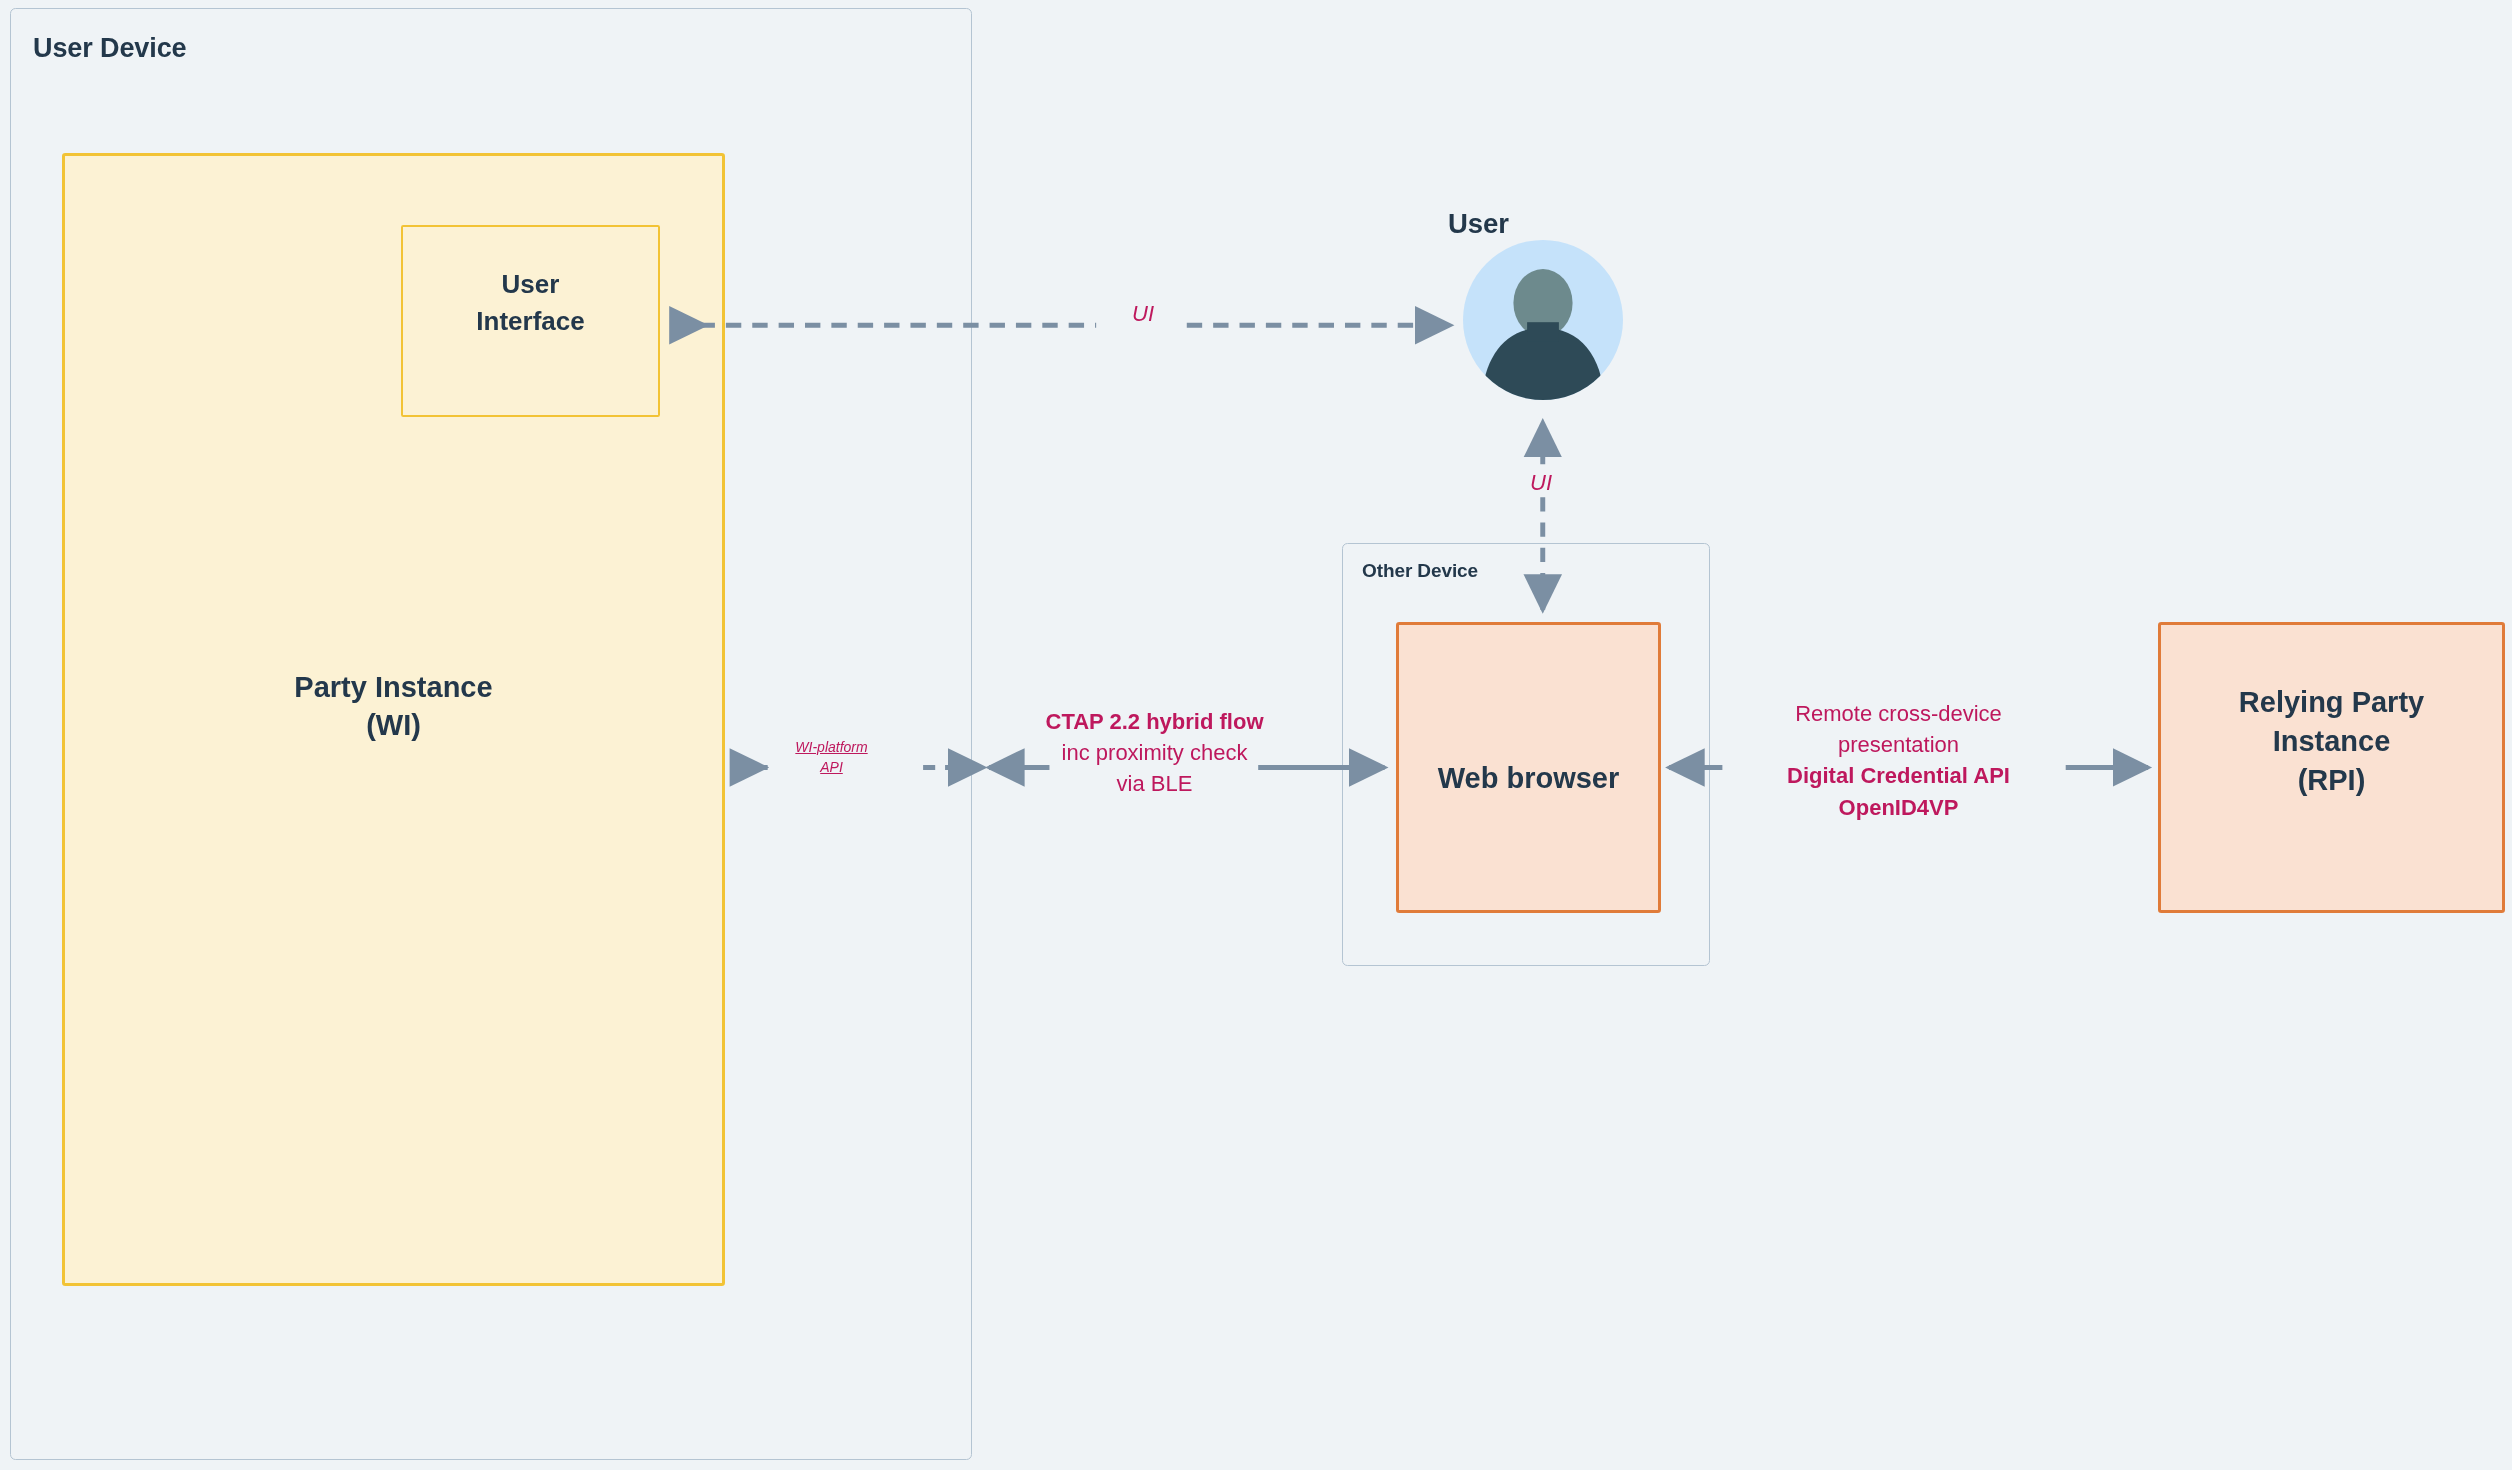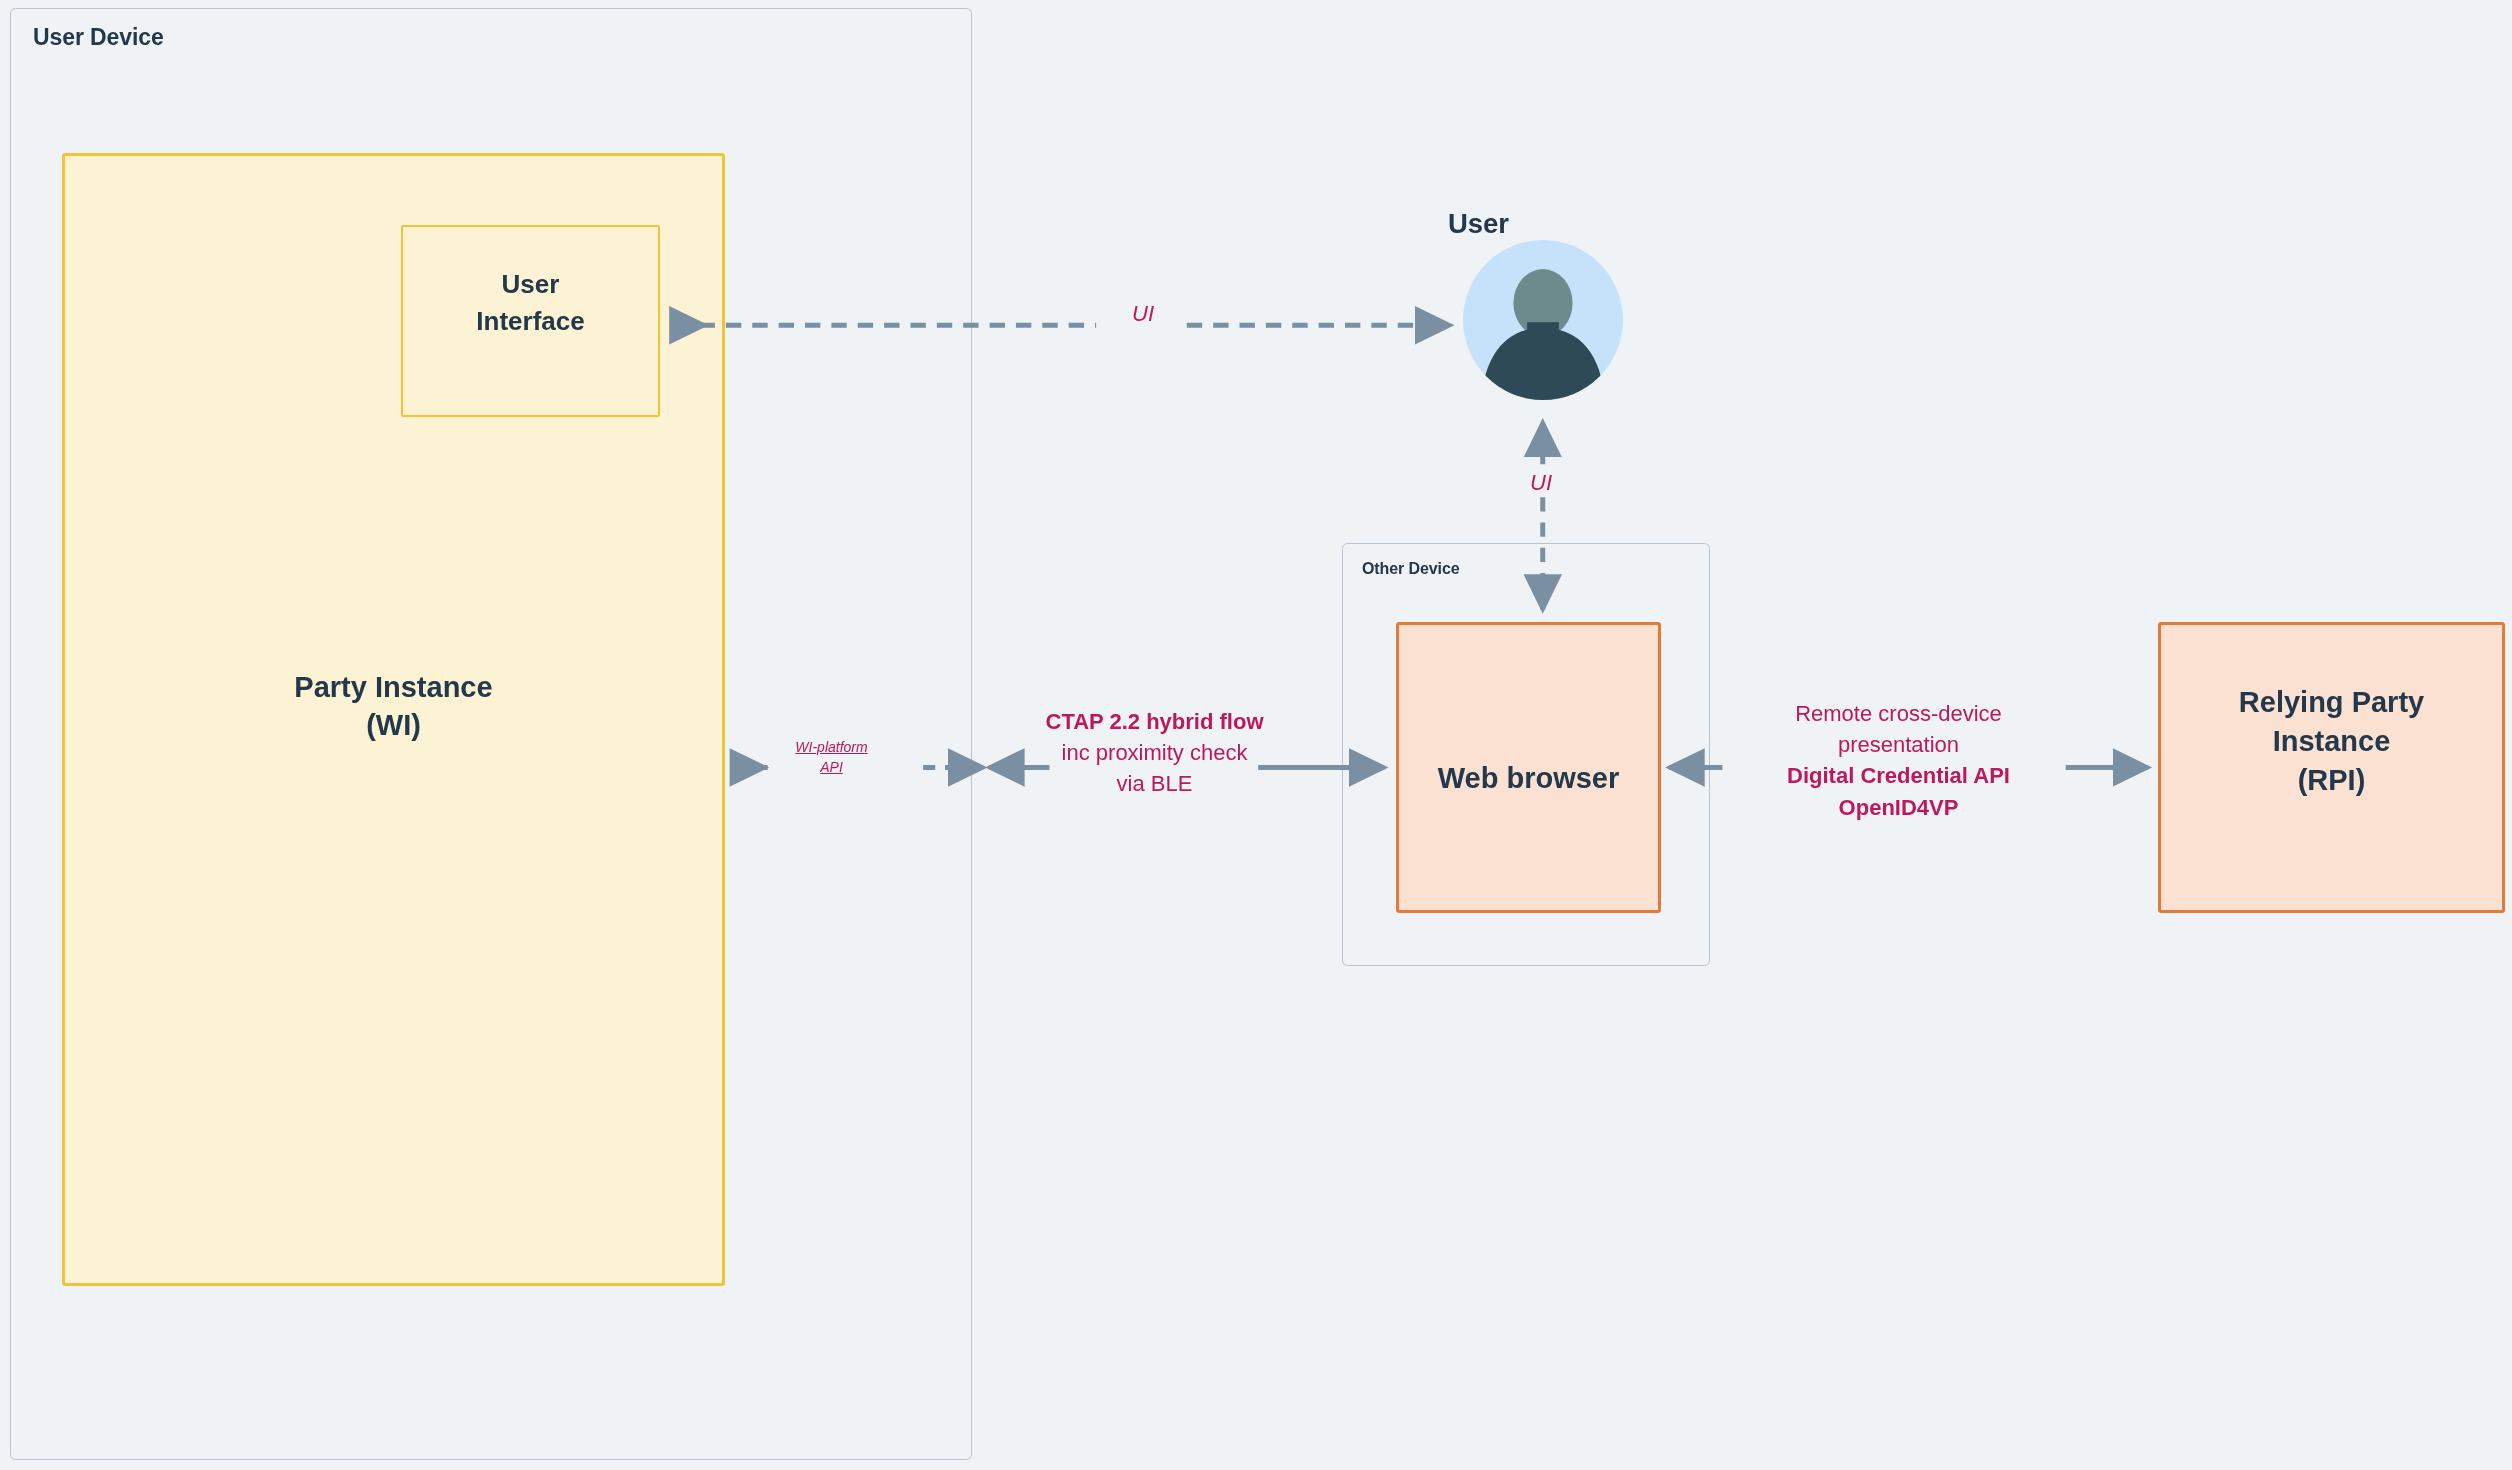--- a/index.html
+++ b/index.html
@@ -20,21 +20,21 @@
   .device-title{
     position:absolute;
     font-weight:bold;
     color:#23384b;
     letter-spacing:-0.1px;
     white-space:nowrap;
   }
 
   
   #user-device{left:10px;top:7.7px;width:962px;height:1452px;}
-  #user-device-title{left:33px;top:24px;font-size:23px;}
+  #user-device-title{left:33px;top:33px;font-size:27px;}
 
   
   #wallet-instance{
     position:absolute;left:62px;top:153px;width:663px;height:1133px;
     border:3.8px solid #f2c335;border-radius:3.3px;background:#fcf2d4;box-sizing:border-box;
   }
   #wallet-instance-label{
     position:absolute;left:62px;top:668px;width:663px;
     text-align:center;font-size:29px;font-weight:bold;line-height:1.32;
   }
@@ -53,21 +53,21 @@
   #user-actor-label{
     position:absolute;left:1363px;top:208px;width:231px;
     text-align:center;font-size:27.5px;font-weight:bold;
   }
   #user-avatar{
     position:absolute;left:1463px;top:240px;width:160px;height:160px;
   }
 
   
   #other-device{left:1342px;top:543px;width:368px;height:423px;}
-  #other-device-title{left:1362px;top:560px;font-size:16px;}
+  #other-device-title{left:1362px;top:560px;font-size:19px;}
 
   
   #web-browser{
     position:absolute;left:1396px;top:622px;width:265px;height:291px;
     border:3.3px solid #e07b39;border-radius:3.3px;background:#fae1d2;box-sizing:border-box;
   }
   #web-browser-label{
     position:absolute;left:1396px;top:752px;width:265px;
     text-align:center;font-size:29px;font-weight:bold;margin-top:10px;
   }

